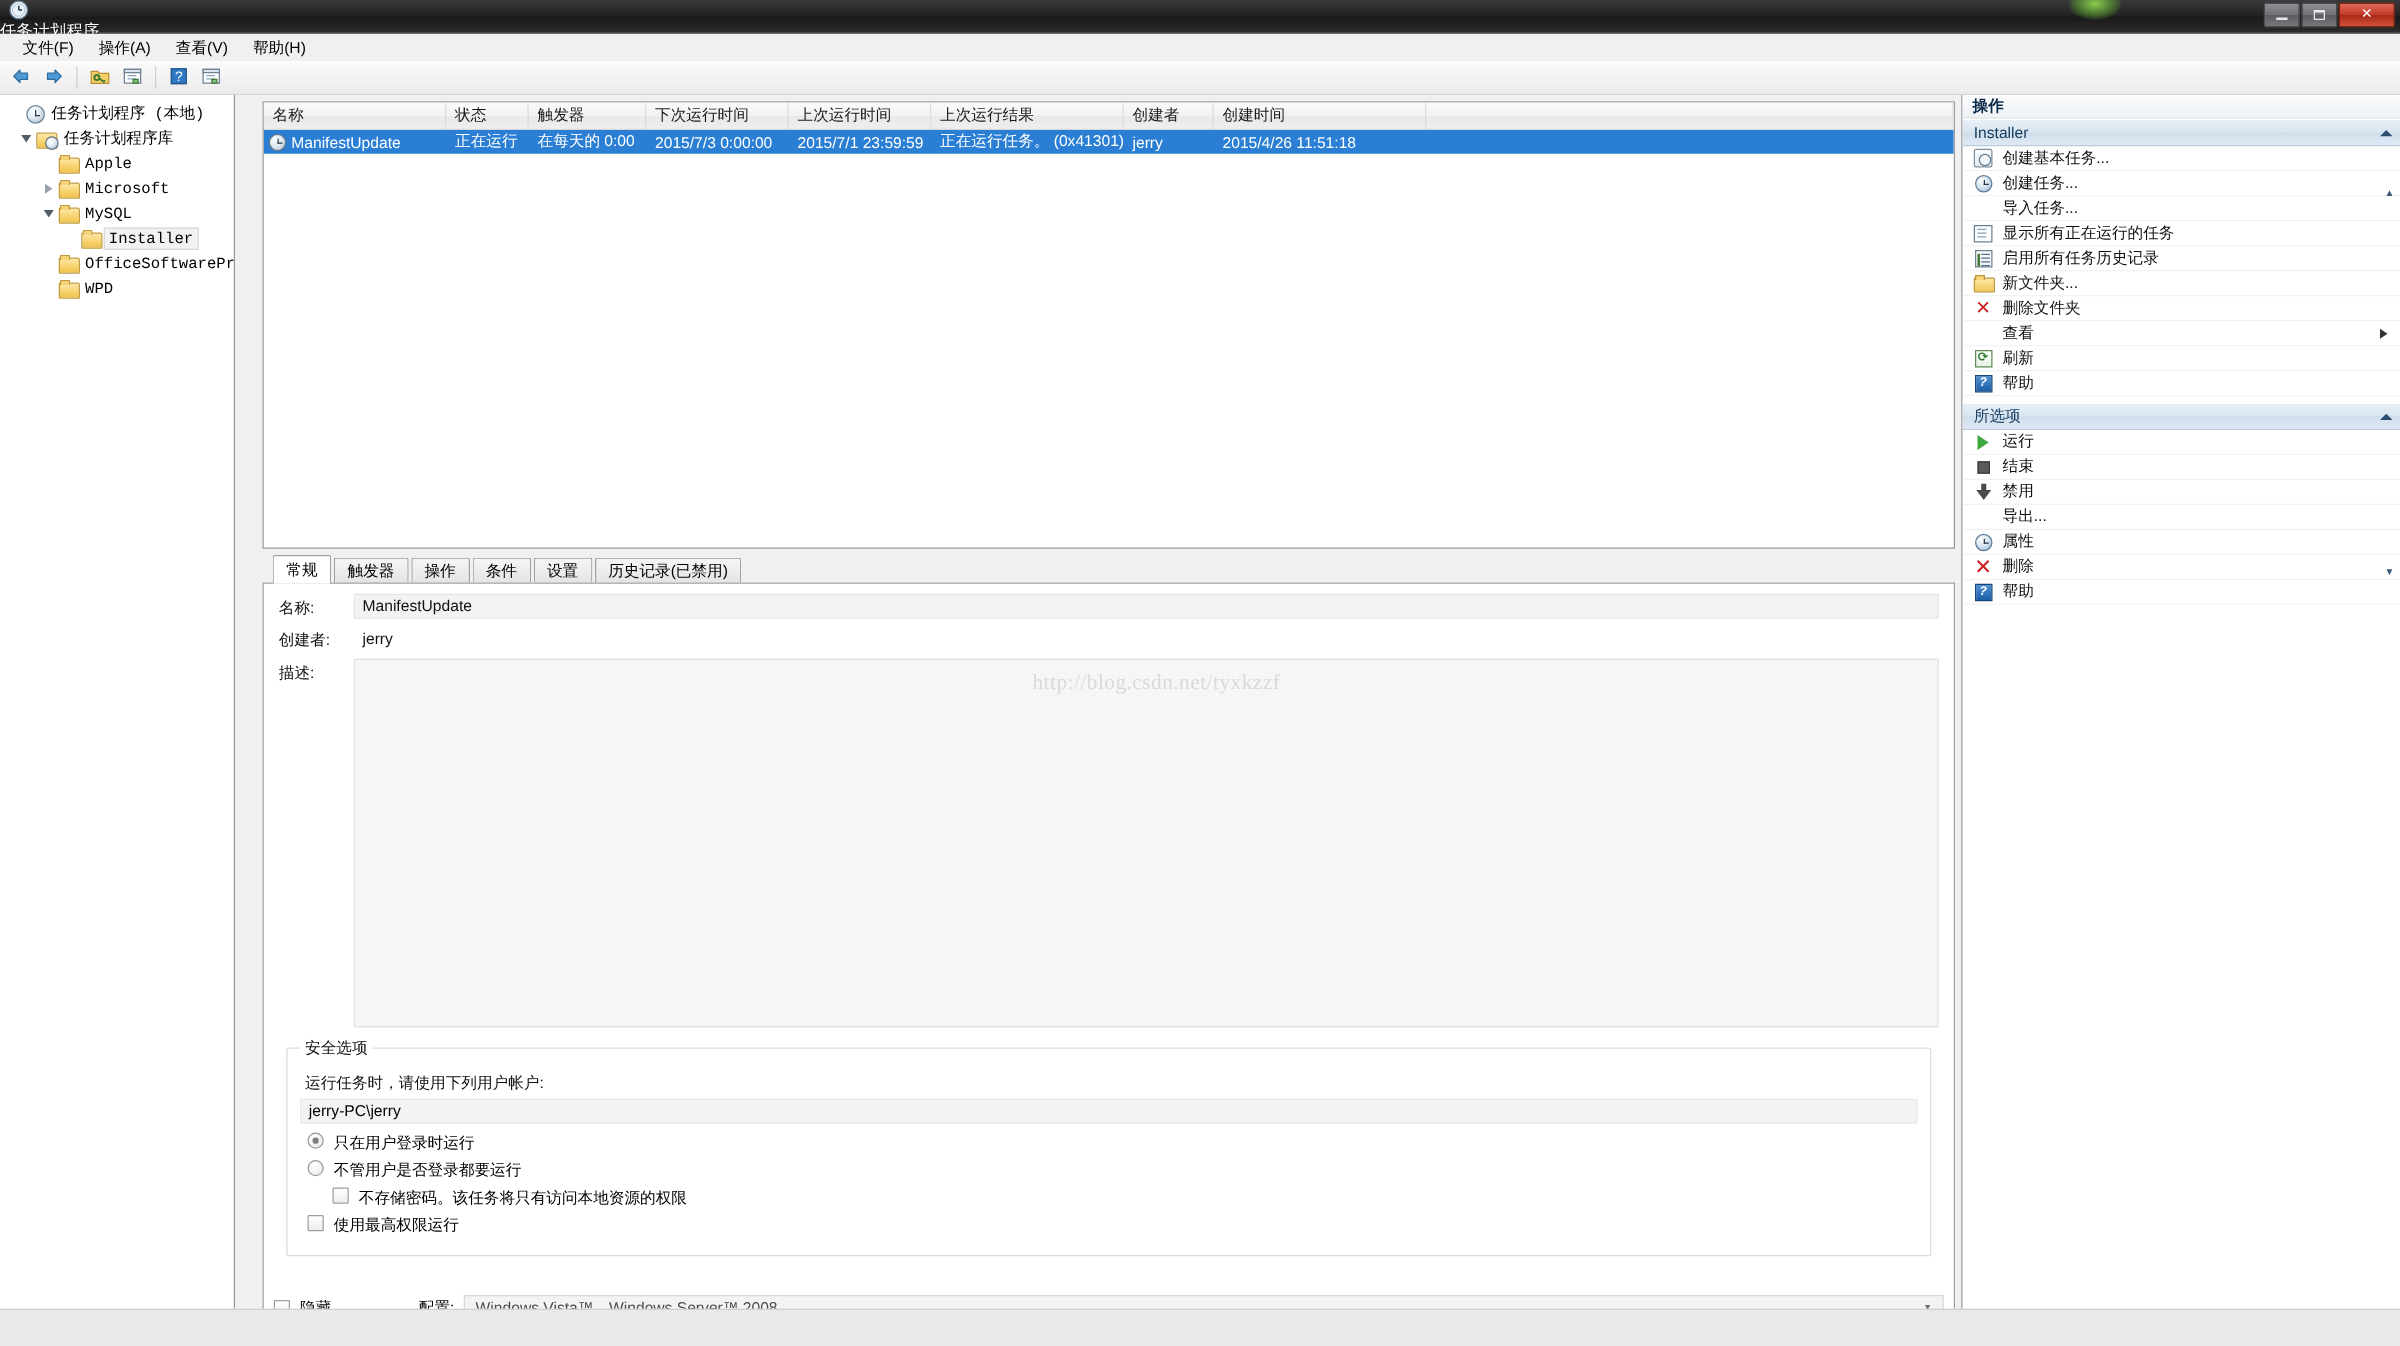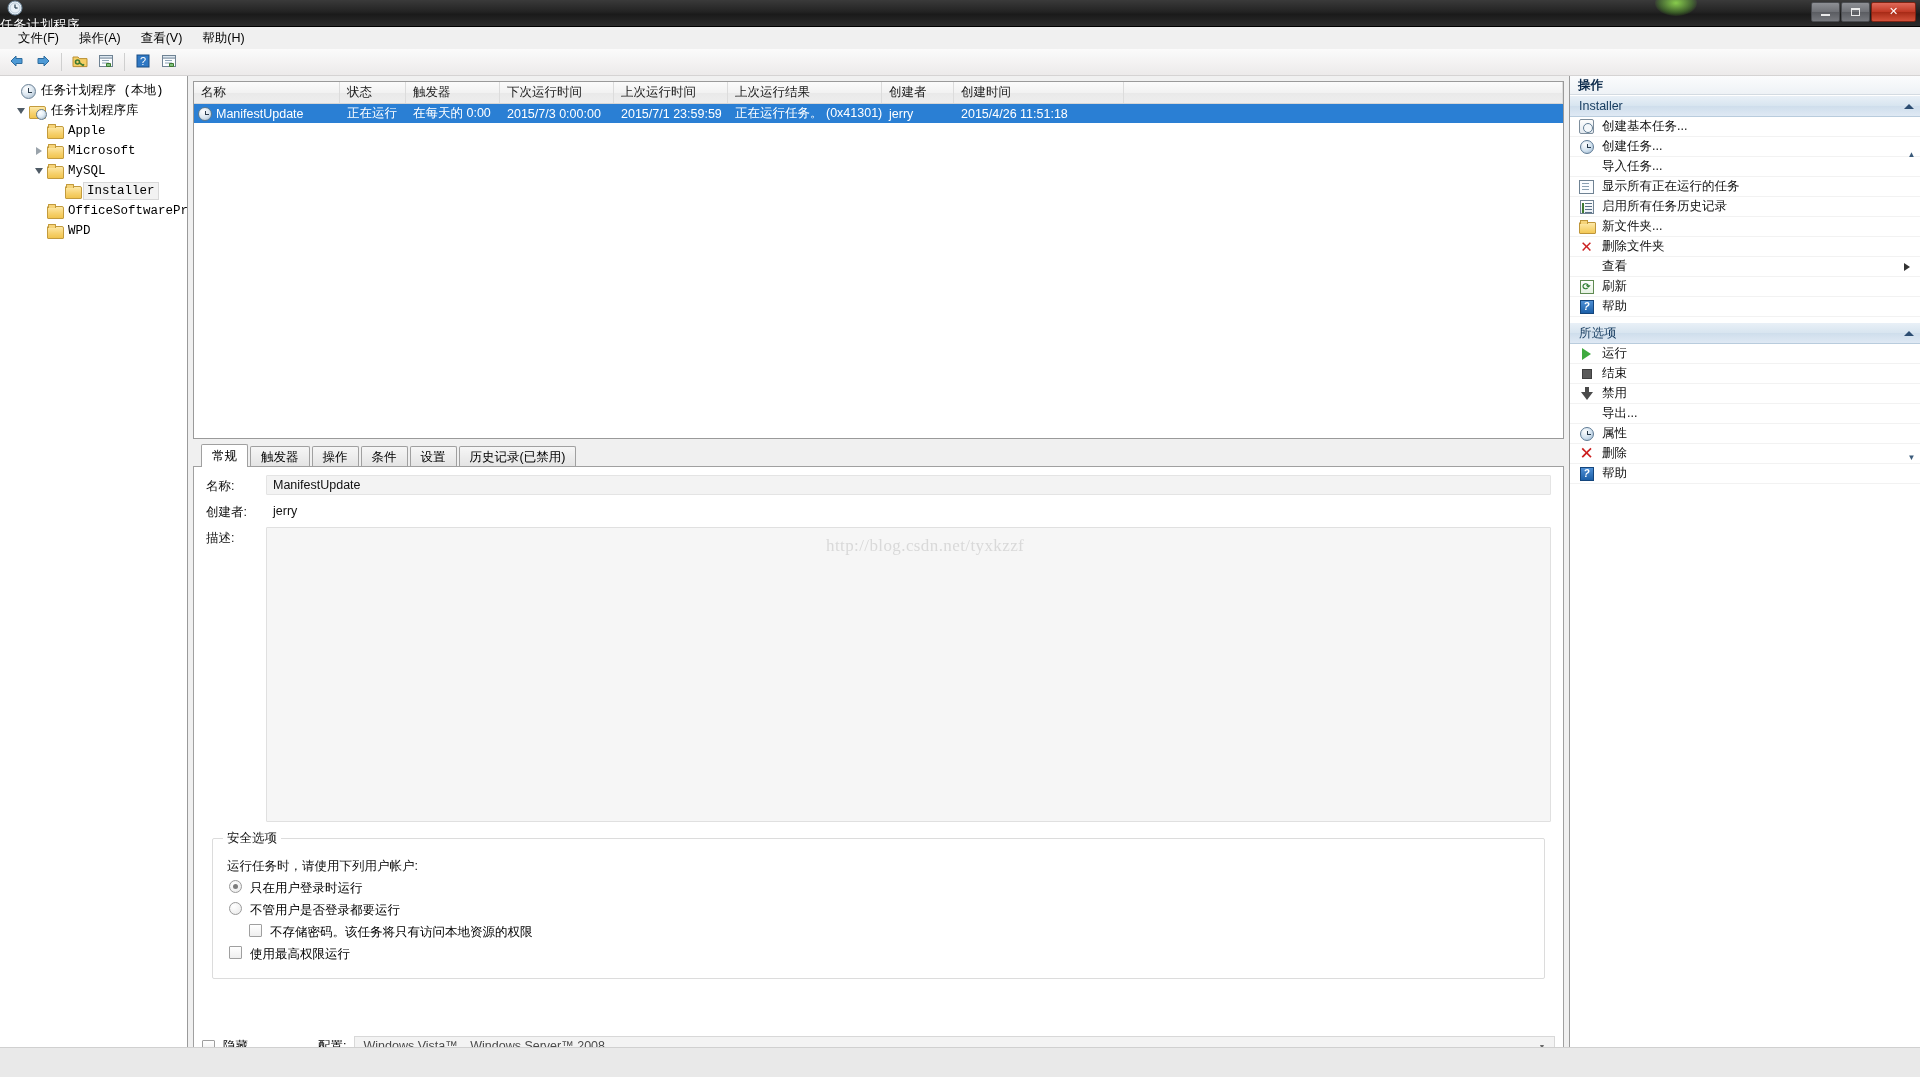--- a/index.html
+++ b/index.html
@@ -179,21 +179,21 @@
     background: linear-gradient(to bottom, #fdfdfd, #dedede);
     border: 1px solid #adadad; border-radius: 2px;
     display: flex; align-items: center; justify-content: center;
     font-size: 8px; color: #777; letter-spacing: 1px;
   }
 
   
   #centerpane {
     position: absolute; left: 188px; top: 0; width: 1381px; height: 1001px;
     background: #f0f0f0;
-    padding: 5px 5px 4px 5px;
+    padding: 5px 5px 4px 22px;
   }
   #tasklist {
     height: 358px; background: #ffffff;
     border: 1px solid #9a9a9a;
     position: relative; overflow: hidden;
   }
   #lv-header {
     height: 22px; display: flex;
     background: linear-gradient(to bottom, #fbfbfb 0%, #f2f2f2 50%, #e9e9e9 51%, #eeeeee 100%);
     border-bottom: 1px solid #d6d6d6;
@@ -605,20 +605,21 @@
 
         <div class="frow">
           <div class="flabel">描述:</div>
           <div class="fval desc"></div>
         </div>
 
         <fieldset class="secbox">
           <legend>安全选项</legend>
 
           <div class="sline">运行任务时，请使用下列用户帐户:</div>
+          <div class="userbox">jerry-PC\jerry</div>
 
           <div class="optrow">
             <span class="radio on"></span>
             <span>只在用户登录时运行</span>
           </div>
 
           <div class="optrow">
             <span class="radio"></span>
             <span>不管用户是否登录都要运行</span>
           </div>

